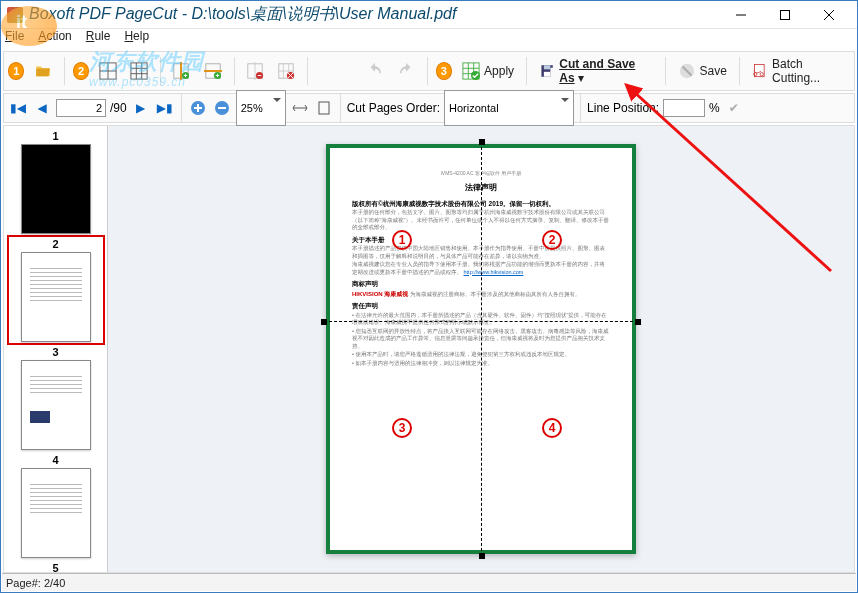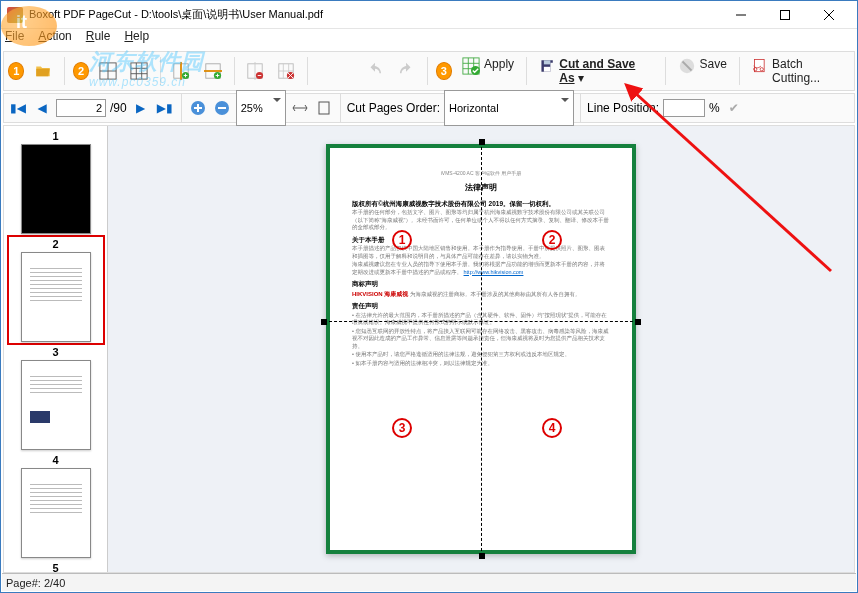--- a/index.html
+++ b/index.html
@@ -1,37 +1,37 @@
 <!DOCTYPE html>
 <html><head>
 <meta charset="utf-8">
 <style>
 * { box-sizing: border-box; margin: 0; padding: 0; font-family: "Microsoft YaHei", Tahoma, sans-serif; }
 body { width: 858px; height: 593px; background: #fff; border: 1px solid #3a7bbf; position: relative; overflow: hidden; font-size: 12px; }
 
 .titlebar { height: 28px; background: #fff; display: flex; align-items: center; padding: 0 6px; border-bottom: 1px solid #e5e5e5; }
 .titlebar .icon { width: 16px; height: 16px; margin-right: 6px; background: linear-gradient(135deg,#d44,#8a2); border-radius: 2px; }
-.titlebar .title { flex: 1; color: #000000; font-size: 11px; }
+.titlebar .title { flex: 1; color: #0c4a6e; font-size: 16px; font-style: italic; }
 .winbtns { display: flex; }
 .winbtn { width: 44px; height: 24px; display: flex; align-items: center; justify-content: center; color: #333; font-size: 14px; }
 .winbtn svg { width: 10px; height: 10px; }
 
 .menubar { height: 20px; display: flex; align-items: flex-start; padding: 0 4px; gap: 14px; font-size: 12px; color: #222; }
 .menubar span u { text-decoration: underline; }
 
 .watermark { position: absolute; left: 88px; top: 12px; font-size: 22px; font-weight: 700; color: rgba(80,200,255,0.45); font-style: italic; pointer-events: none; letter-spacing: 1px; margin-top: 34px; }
 .watermark small { display: block; font-size: 12px; font-weight: 400; margin-top: -2px; }
 .logo-orange { position: absolute; left: 0; top: 5px; width: 56px; height: 40px; background: radial-gradient(circle at 30% 30%, #ffb347, #ff8c00); border-radius: 50%; opacity: .6; pointer-events: none; }
 .logo-orange::after { content: "it"; position: absolute; left: 15px; top: 6px; color: #fff; font-weight: 700; font-size: 18px; }
 
 .toolbar1 { height: 40px; border: 1px solid #ddd; margin: 2px; display: flex; align-items: center; padding: 0 4px; gap: 6px; background: #fafafa; }
 .badge { width: 18px; height: 18px; border-radius: 50%; background: #f90; color: #fff; font-size: 11px; font-weight: 700; display: flex; align-items: center; justify-content: center; border: 1px solid #e07c00; }
 .tb-btn { width: 28px; height: 28px; display: flex; align-items: center; justify-content: center; border-radius: 3px; }
 .sep { width: 1px; height: 28px; background: #ddd; margin: 0 2px; }
-.toolbar1 .wide { display: flex; align-items: flex-start; gap: 4px; padding: 0 4px; height: 28px; border-radius: 3px; }
+.toolbar1 .wide { display: flex; align-items: center; gap: 4px; padding: 0 4px; height: 28px; border-radius: 3px; }
 .toolbar1 .label { font-size: 12px; color: #222; }
 
 .toolbar2 { height: 30px; border: 1px solid #ddd; margin: 0 2px 2px; display: flex; align-items: center; padding: 0 4px; gap: 4px; background: #fafafa; font-size: 12px; }
 .nav-btn { width: 20px; height: 20px; display: flex; align-items: center; justify-content: center; color: #0a66c2; }
 .page-input { width: 50px; height: 18px; border: 1px solid #999; text-align: right; padding: 0 3px; font-size: 11px; }
 .select { height: 36px; border: 1px solid #999; background: #fff; padding: 0 18px 0 4px; font-size: 11px; position: relative; display: flex; align-items: center; min-width: 50px; }
 .select.chev::after { content: ""; position: absolute; right: 4px; top: 7px; border: 4px solid transparent; border-top-color: #555; }
 .line-input { width: 42px; height: 18px; border: 1px solid #999; background: #fff; padding: 0 3px; }
 
 .workspace { display: flex; height: 448px; border: 1px solid #ddd; margin: 0 2px; background: #f0f3f8; }

